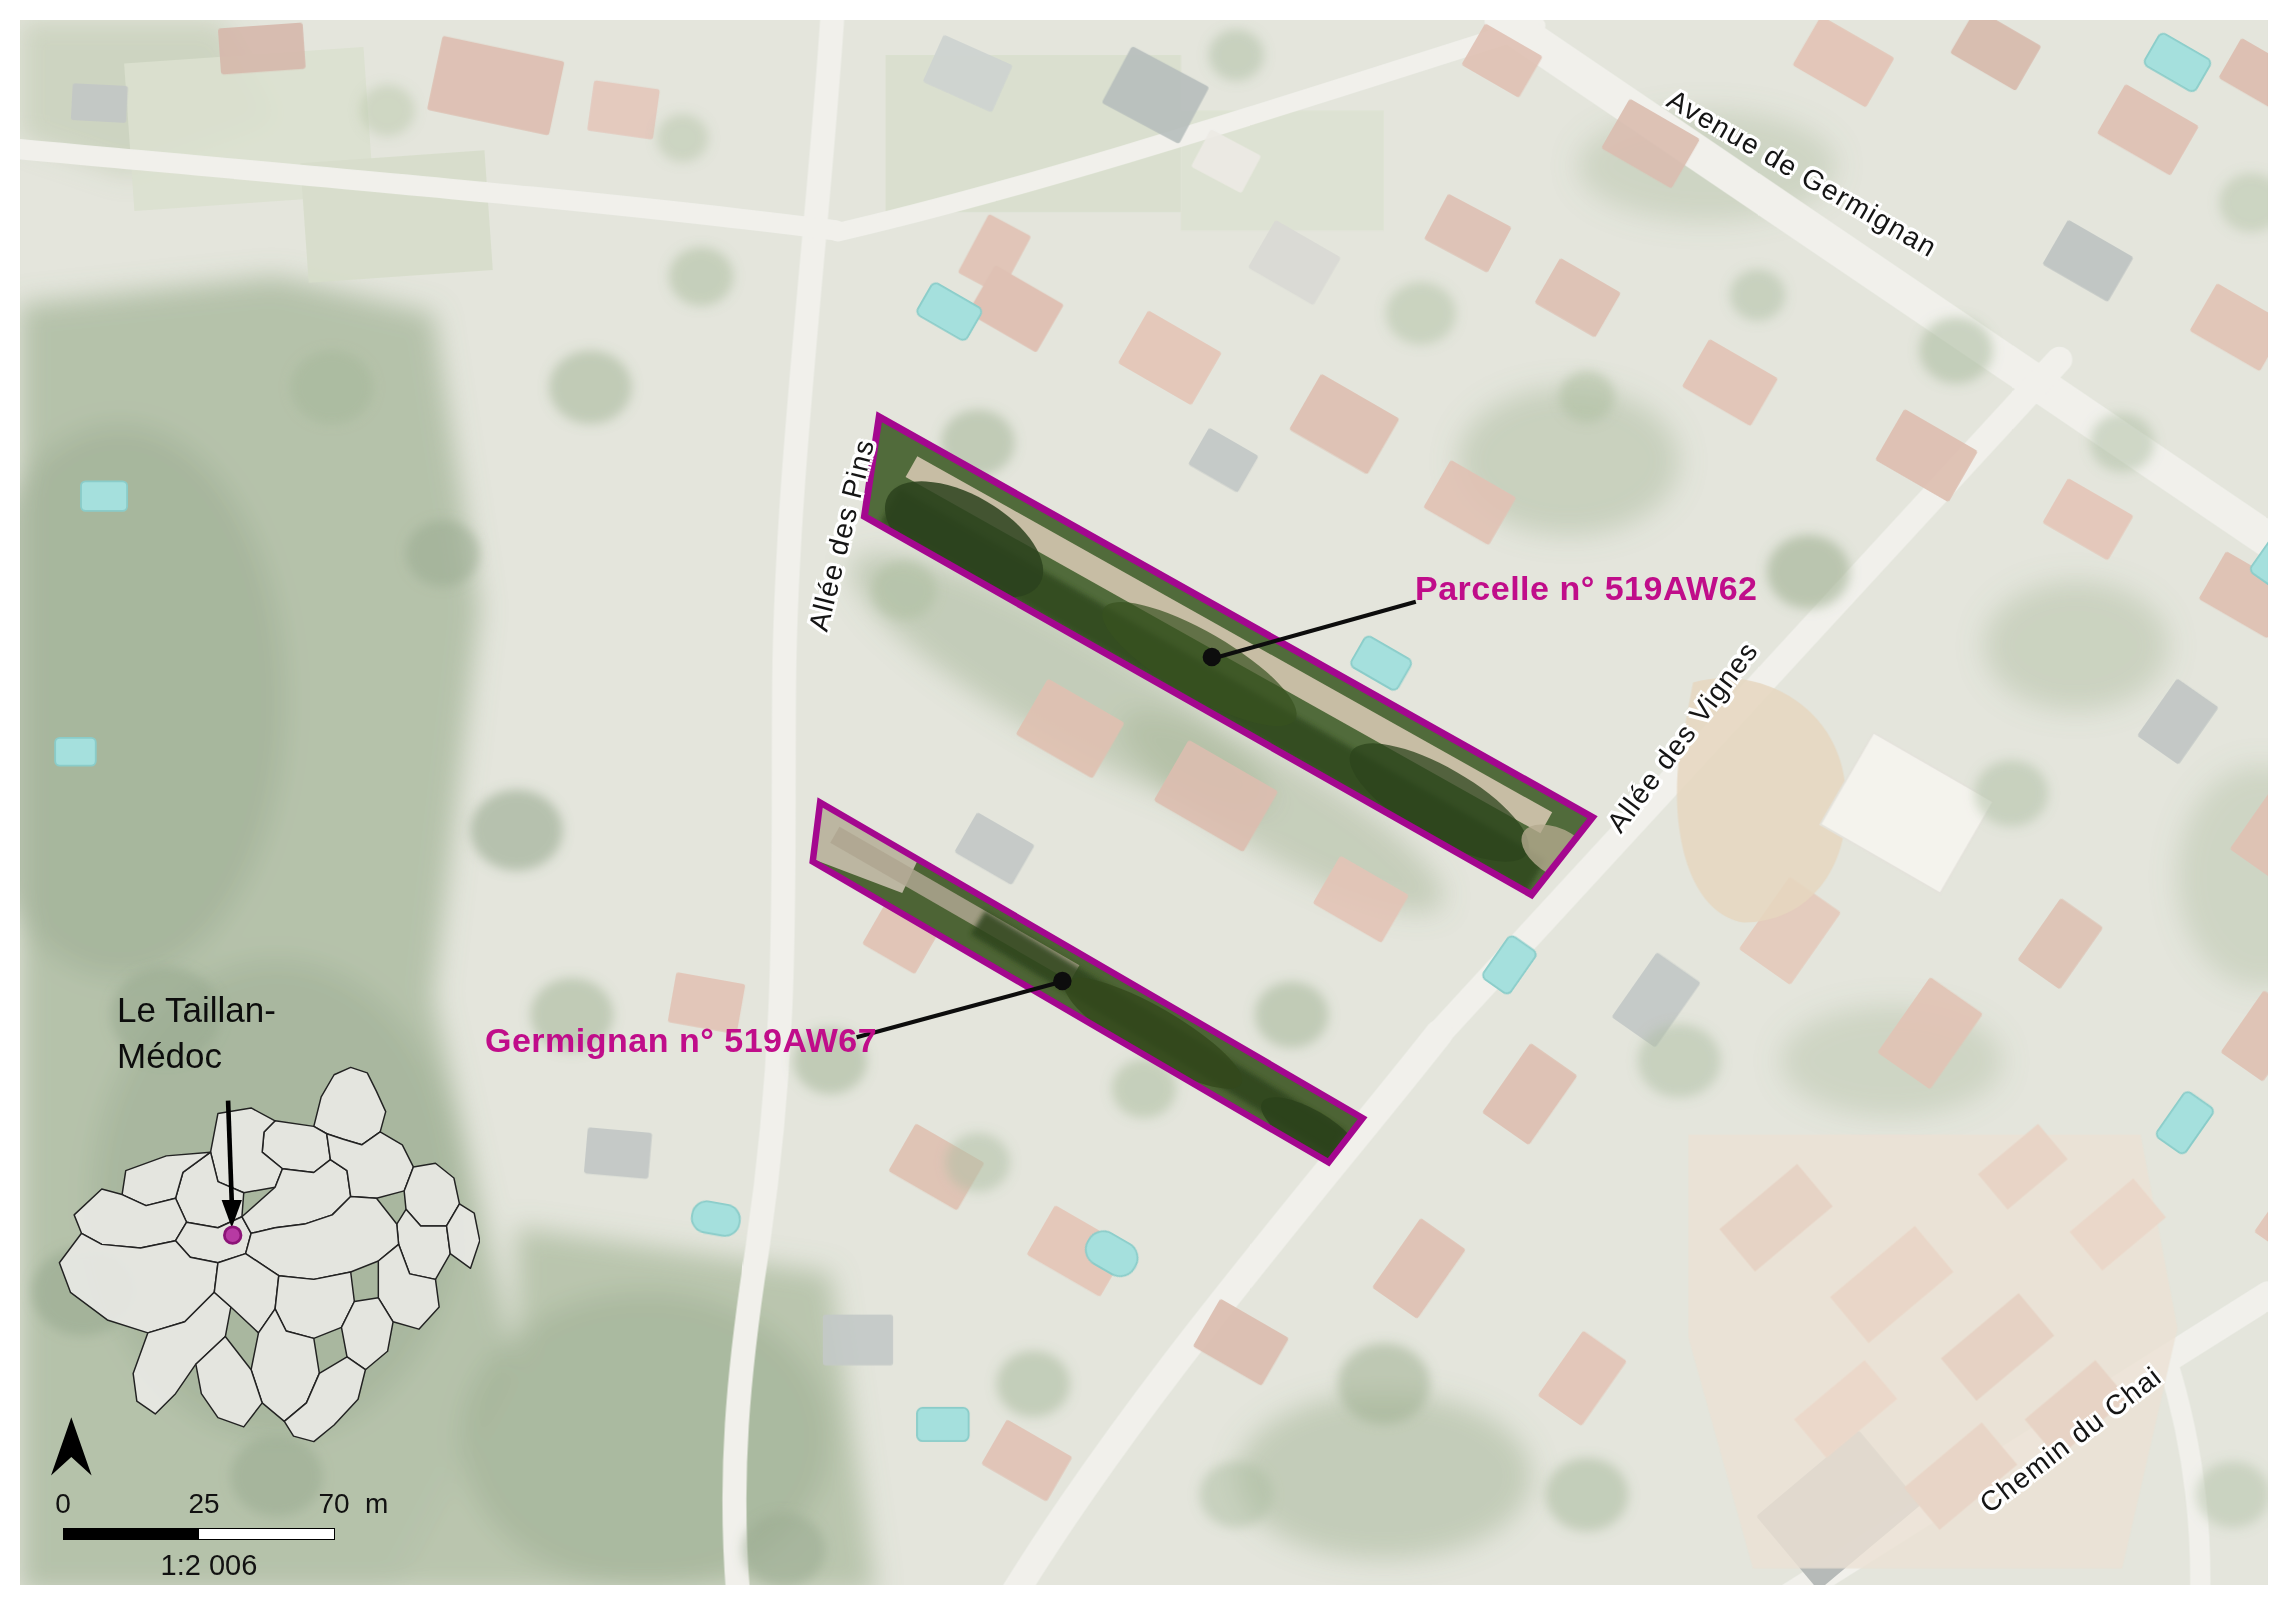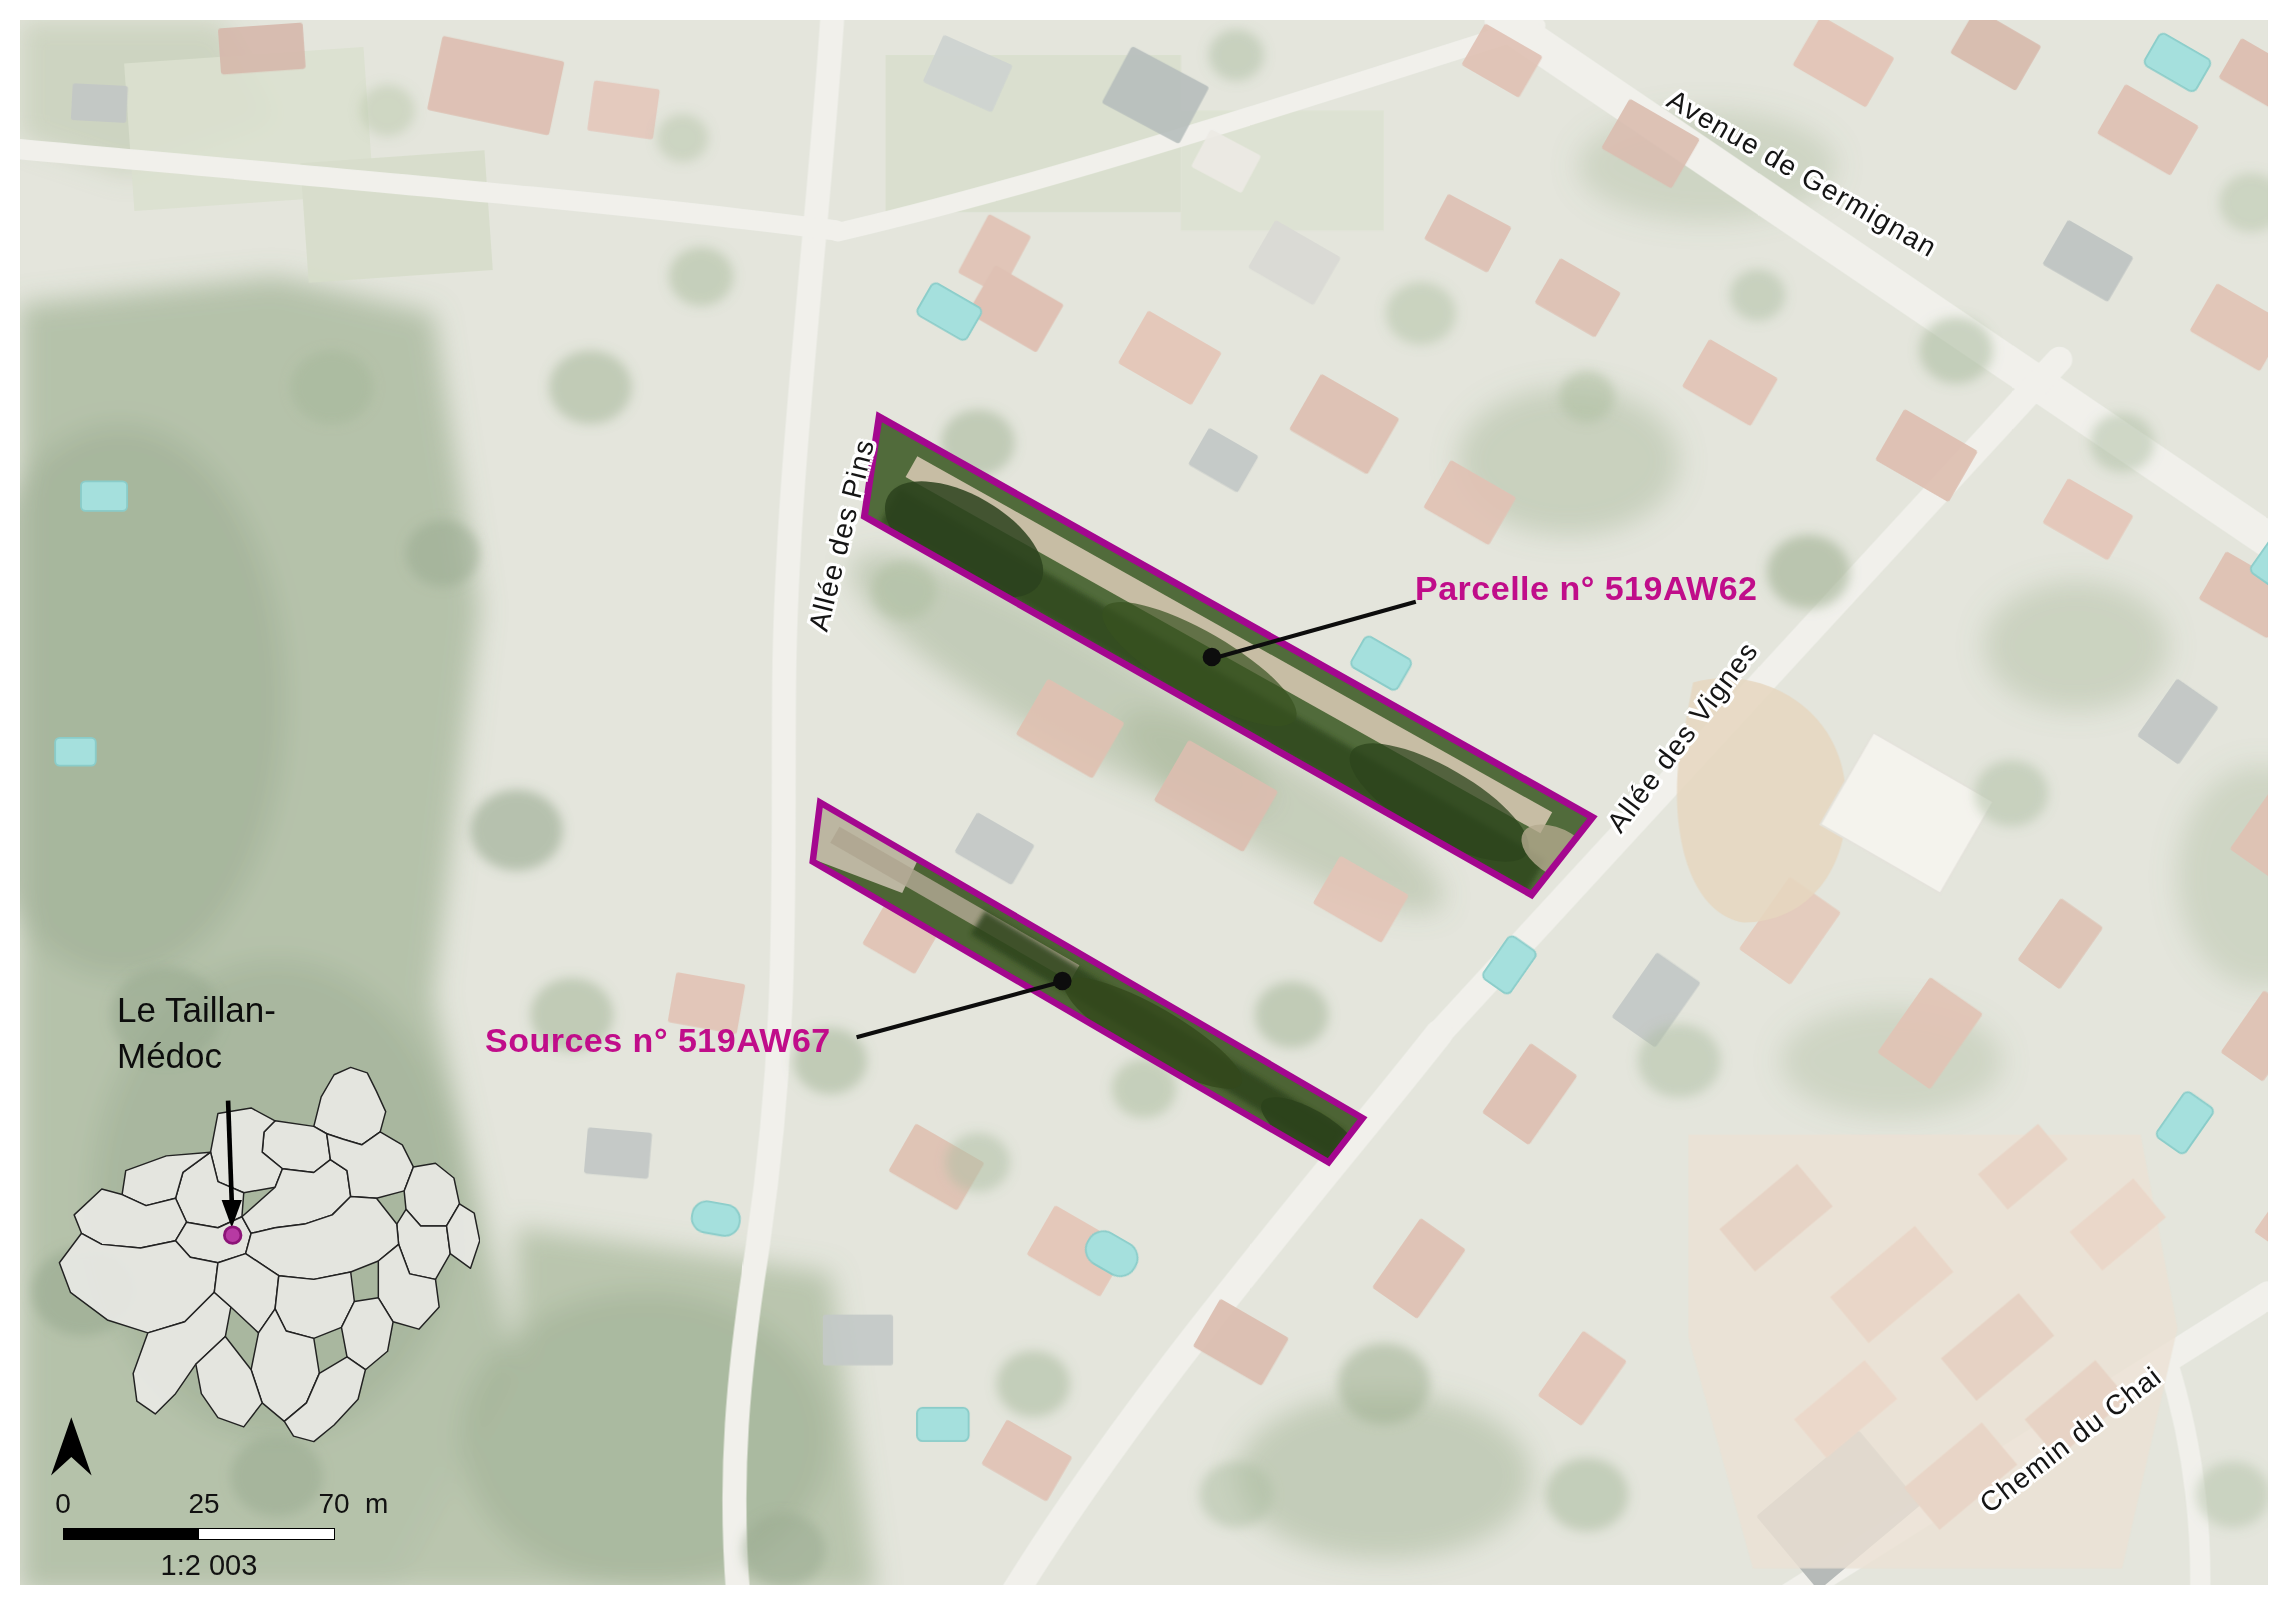--- a/index.html
+++ b/index.html
@@ -273,31 +273,31 @@
   </g>
   <circle cx="212" cy="190" r="9" fill="#b73aa3" stroke="#8c1478" stroke-width="3"></circle>
 </svg>
 
 <div class="lbl street" style="left:1802px;top:174px;transform:translate(-50%,-50%) rotate(30deg);">Avenue de Germignan</div>
 <div class="lbl street" style="left:842px;top:535px;transform:translate(-50%,-50%) rotate(-76deg);">Allée des Pins</div>
 <div class="lbl street" style="left:1683px;top:737px;transform:translate(-50%,-50%) rotate(-53deg);">Allée des Vignes</div>
 <div class="lbl street" style="left:2071px;top:1440px;transform:translate(-50%,-50%) rotate(-37.5deg);">Chemin du Chai</div>
 
 <div class="lbl parcel-label" style="left:1415px;top:569px;text-align:right;">Parcelle n° 519AW62</div>
-<div class="lbl parcel-label" style="left:485px;top:1021px;">Sources n° 519AW67</div>
+<div class="lbl parcel-label" style="left:485px;top:1021px;">Germignan n° 519AW67</div>
 
 <div class="lbl inset-label" style="left:117px;top:987px;">
   <div>Le Taillan-</div>
   <div>Médoc</div>
 </div>
 
 <div class="lbl scale-num" style="left:63px;top:1488px;transform:translateX(-50%);">0</div>
 <div class="lbl scale-num" style="left:204px;top:1488px;transform:translateX(-50%);">25</div>
 <div class="lbl scale-num" style="left:334px;top:1488px;transform:translateX(-50%);">70</div>
 <div class="lbl scale-num" style="left:365px;top:1488px;">m</div>
 <div class="scalebar">
   <div class="half"></div>
 </div>
-<div class="lbl scale-ratio" style="left:209px;top:1549px;transform:translateX(-50%);">1:2 003</div>
+<div class="lbl scale-ratio" style="left:209px;top:1549px;transform:translateX(-50%);">1:2 006</div>
 
 <div class="lbl credits" style="left:1701px;top:1532px;">
 </div>
 
 
 </body></html>

